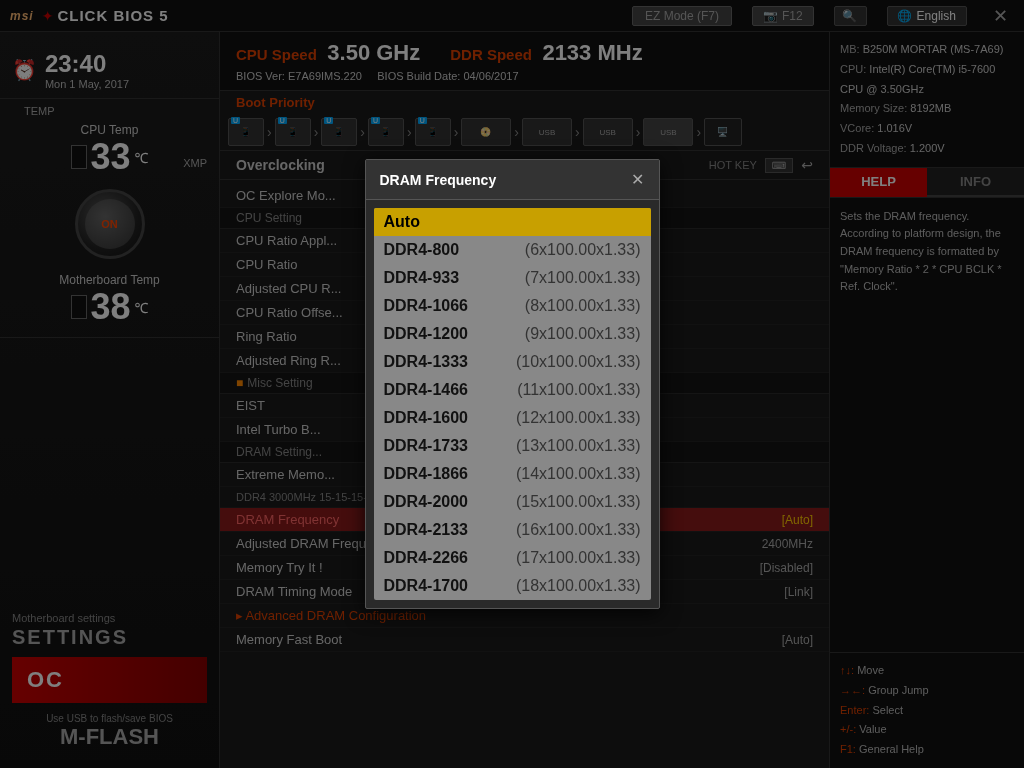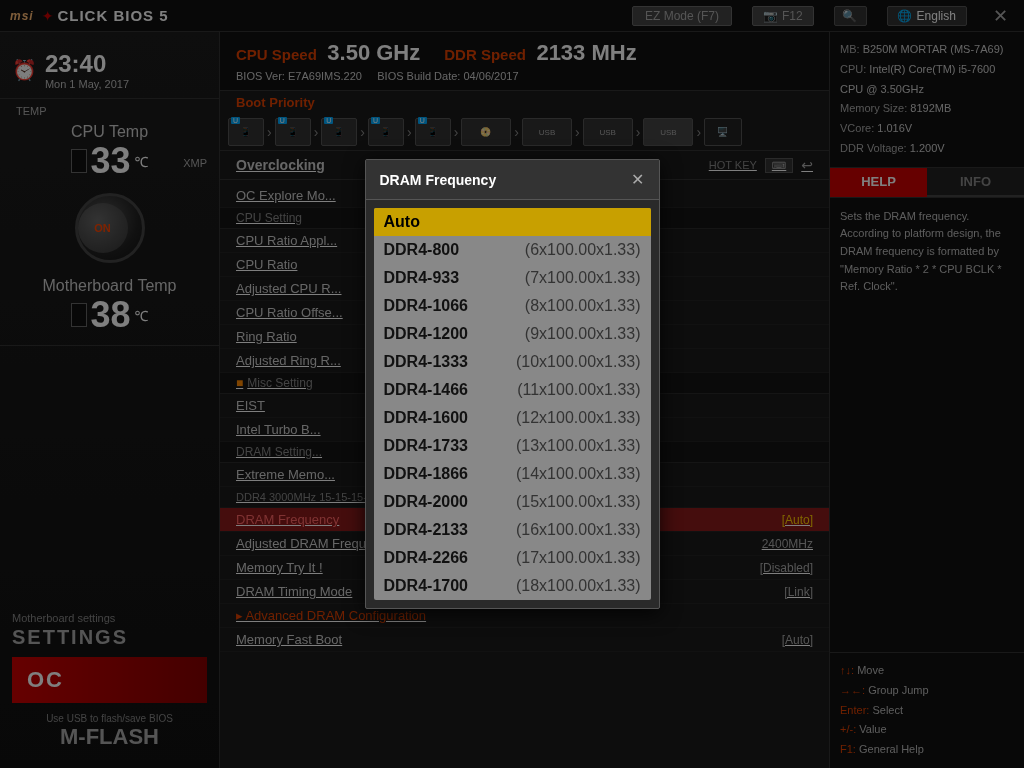--- a/index.html
+++ b/index.html
@@ -114,21 +114,21 @@
       font-size: 24px;
       font-weight: bold;
       color: #fff;
     }
     #date-display {
       font-size: 11px;
       color: #bbb;
     }
 
     #temp-section {
-      padding: 6px 12px;
+      padding: 6px 20px;
       border-top: 1px solid #333;
       border-bottom: 1px solid #333;
     }
     #temp-label {
       font-size: 11px;
       color: #aaa;
       text-align: center;
     }
     #xmp-label {
       font-size: 11px;
@@ -136,21 +136,21 @@
       text-align: right;
       position: absolute;
       right: 12px;
       top: 58px;
     }
     .temp-item {
       margin: 6px 0;
       text-align: center;
     }
     .temp-name {
-      font-size: 16px;
+      font-size: 12px;
       color: #ccc;
       margin-bottom: 2px;
     }
     .temp-value-row {
       display: flex;
       align-items: center;
       justify-content: center;
       gap: 4px;
     }
     .temp-box {
@@ -177,21 +177,21 @@
       padding: 8px;
     }
     .knob {
       width: 70px;
       height: 70px;
       border-radius: 50%;
       background: radial-gradient(circle at 40% 35%, #555, #222 60%, #111);
       border: 3px solid #444;
       display: flex;
       align-items: center;
-      justify-content: flex-start;
+      justify-content: center;
       position: relative;
     }
     .knob-inner {
       width: 50px;
       height: 50px;
       border-radius: 50%;
       background: radial-gradient(circle at 40% 35%, #666, #333);
       display: flex;
       align-items: center;
       justify-content: center;
@@ -250,21 +250,21 @@
     }
 
     
     #center-top {
       background: #111;
       padding: 8px 16px;
       border-bottom: 1px solid #333;
     }
     #speed-row {
       display: flex;
-      gap: 24px;
+      gap: 30px;
       align-items: baseline;
     }
     .speed-label {
       color: #e04000;
       font-size: 15px;
       font-weight: bold;
     }
     .speed-value {
       color: #fff;
       font-size: 22px;
@@ -325,21 +325,20 @@
       font-weight: bold;
       padding: 4px 16px;
     }
 
     
     #center-main {
       flex: 1;
       background: #1a1a1a;
       display: flex;
       flex-direction: column;
-      text-decoration: underline;
     }
 
     #oc-header {
       background: #1a1a1a;
       padding: 6px 16px;
       display: flex;
       align-items: center;
       justify-content: space-between;
       border-bottom: 1px solid #333;
     }

